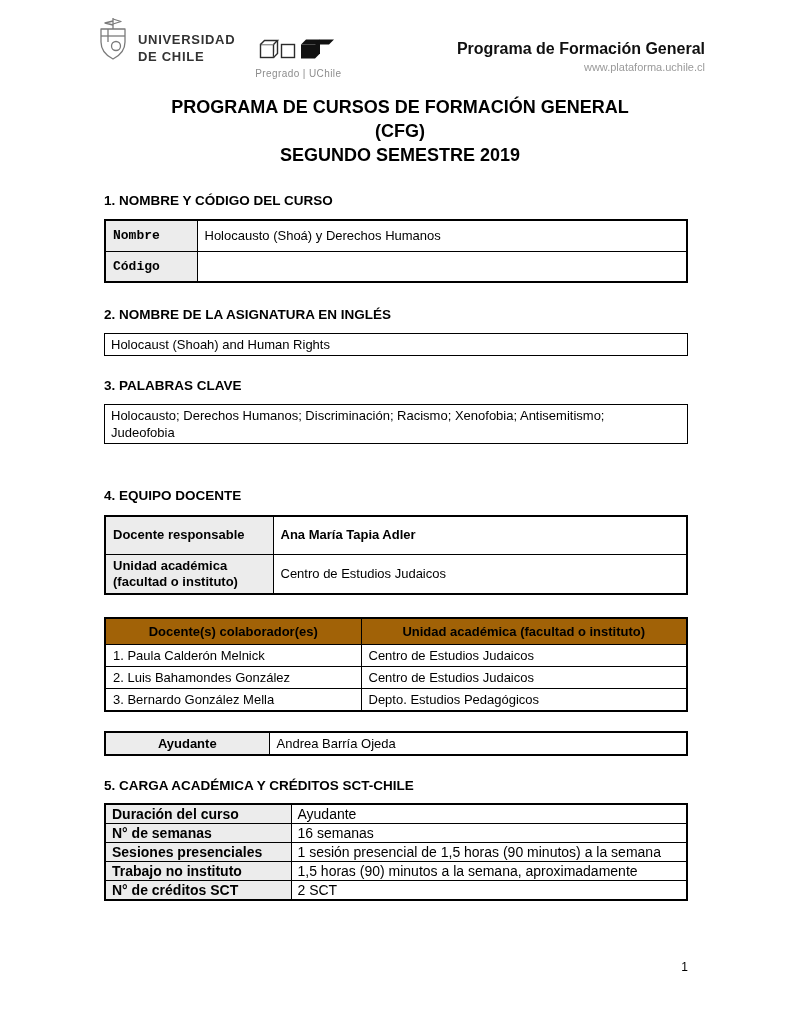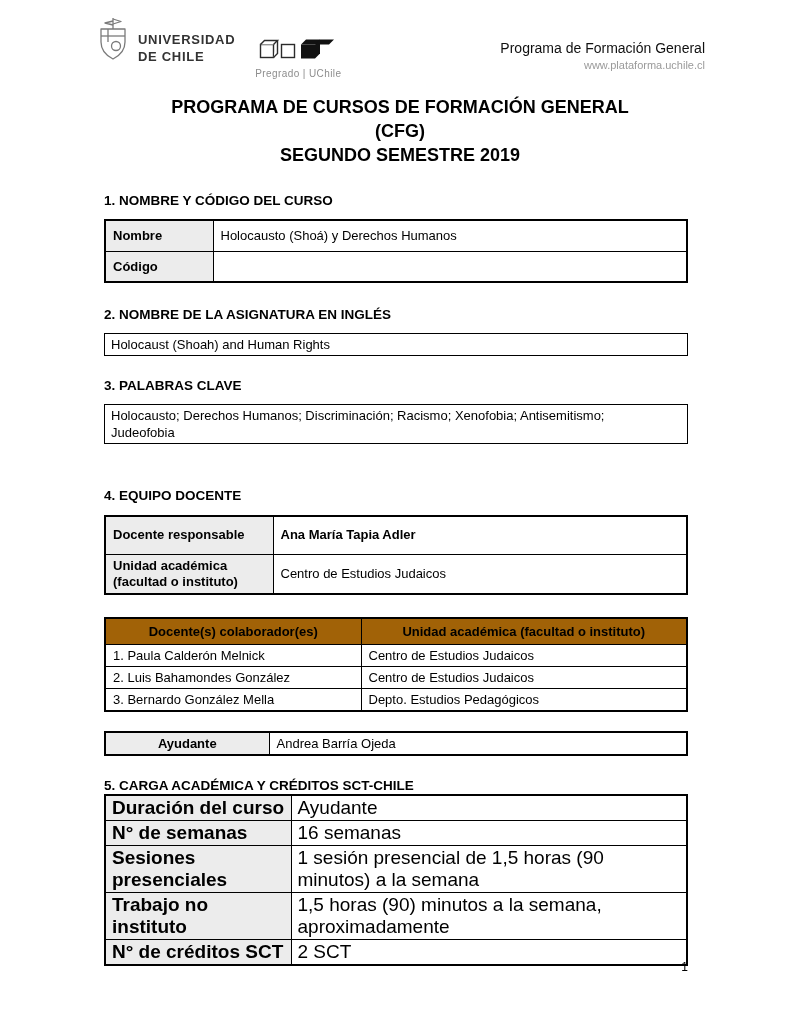--- a/index.html
+++ b/index.html
@@ -16,21 +16,21 @@
   
   .header { display: flex; align-items: flex-start; padding: 6px 95px 0 95px; }
   .logo-uchile { display: flex; align-items: center; gap: 7px; }
   .uni-name {
     font-size: 13px; font-weight: 700; letter-spacing: 0.7px;
     color: #333; line-height: 1.3; margin-top: 14px;
   }
   .logo-pregrado { display: flex; flex-direction: column; align-items: center; margin-left: 20px; margin-top: 22px; }
   .pregrado-label { font-size: 10px; color: #8d8d8d; margin-top: 4px; letter-spacing: 0.4px; }
   .header-right { margin-left: auto; text-align: right; margin-top: 24px; }
-  .program-name { font-size: 14px; font-weight: 400; color: #101010; }
+  .program-name { font-size: 16px; font-weight: 700; color: #101010; }
   .website { font-size: 11px; color: #9a9a9a; margin-top: 3px; }
 
   
   .doc-title {
     text-align: center; font-weight: 700; font-size: 18px;
     line-height: 24px; margin-top: 16px;
   }
 
   
   .content { padding: 0 112px 0 104px; }
@@ -42,39 +42,39 @@
   .mt-s5 { margin-top: 22px; }
 
   table { width: 100%; border-collapse: collapse; font-size: 13px; table-layout: fixed; }
   table { border: 2px solid #000; }
   td, th { border: 1px solid #000; padding: 3px 7px; vertical-align: middle; text-align: left; overflow: hidden; }
   .gray { background: #ececec; }
   .bold { font-weight: 700; }
 
   .t1 { margin-top: 11px; }
   .t1 td { height: 31px; }
-  .t1 .col-label { width: 108px; }
+  .t1 .col-label { width: 92px; font-family: Liberation Mono, monospace; }
 
   .box { border: 1px solid #000; margin-top: 11px; padding: 2px 6px; font-size: 13px; line-height: 17px; }
   .box-inner { max-width: 540px; }
 
   .t4a { margin-top: 12px; }
   .t4a td { height: 38px; line-height: 16px; }
   .t4a .col-label { width: 168px; }
 
   .t4b { margin-top: 22px; }
   .t4b th { height: 27px; background: #a16207; text-align: center; font-weight: 700; }
   .t4b td { height: 22px; padding: 2px 7px; }
   .t4b .col-name { width: 256px; }
 
   .t4c { margin-top: 19px; }
   .t4c td { height: 15px; }
   .t4c .col-label { width: 164px; text-align: center; }
 
-  .t5 { margin-top: 1px; font-size: 19px; }
+  .t5 { margin-top: 10px; font-size: 14px; }
   .t5 td { height: 19px; padding: 1px 6px; }
   .t5 .col-label { width: 186px; }
 
   .page-number { position: absolute; top: 960px; right: 112px; font-size: 12px; }
 </style>
 </head>
 <body>
 
 <div class="page">
 

